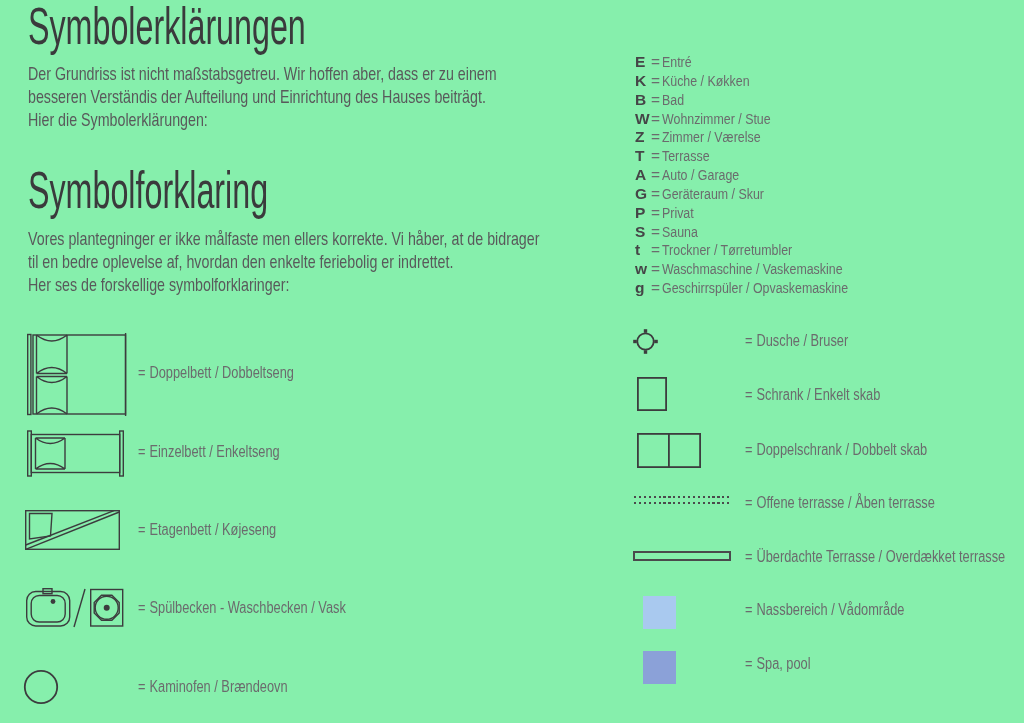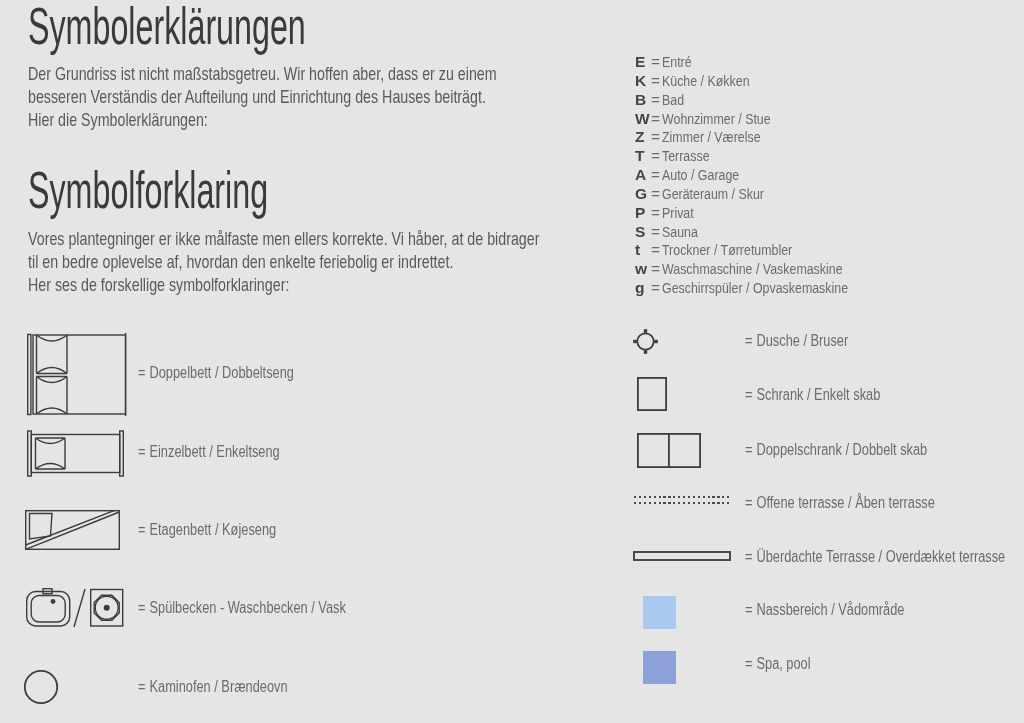--- a/index.html
+++ b/index.html
@@ -1,16 +1,16 @@
 <!DOCTYPE html>
 <html><head>
 <meta charset="utf-8">
 <style>
   html,body{margin:0;padding:0;background:#fff;}
-  .page{position:relative;width:1024px;height:723px;background:#e5e5e5;
+  .page{position:relative;width:1024px;height:723px;background:#86efac;
         font-family:"Liberation Sans",sans-serif;overflow:hidden;color:#59595b;}
   .h-title{position:absolute;left:28px;font-size:52px;font-weight:400;color:#3a3a3c;
            line-height:1;white-space:nowrap;transform:scaleX(0.62);transform-origin:0 0;}
   .para{position:absolute;left:28px;font-size:19px;line-height:23px;color:#59595b;
         white-space:pre;transform:scaleX(0.75);transform-origin:0 0;}
   .code-list{position:absolute;left:635px;top:53px;}
   .code-row{display:flex;height:18.85px;line-height:18.85px;font-size:15.5px;white-space:nowrap;}
   .code-letter{width:16px;font-weight:700;color:#454547;}
   .code-eq{width:11px;color:#6b6b6d;}
   .code-label{color:#6b6b6d;display:inline-block;transform:scaleX(0.8);transform-origin:0 0;white-space:nowrap;}

